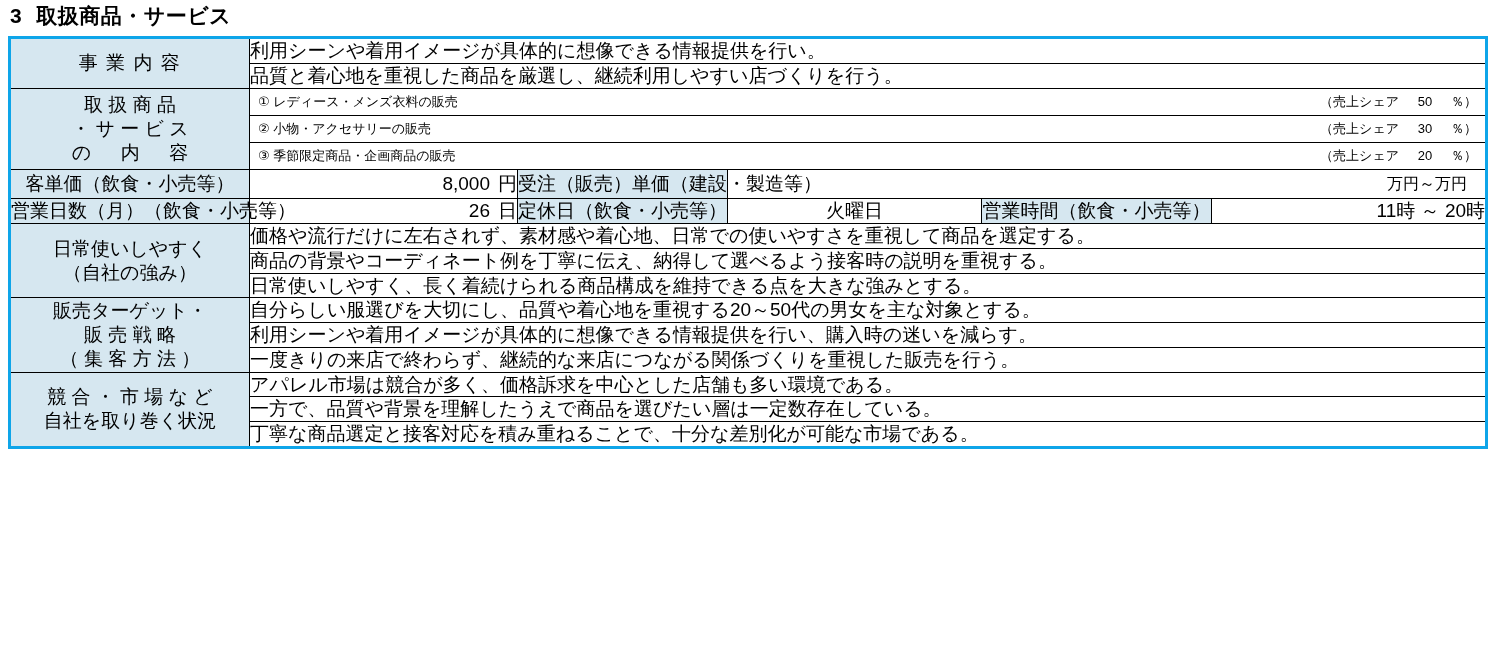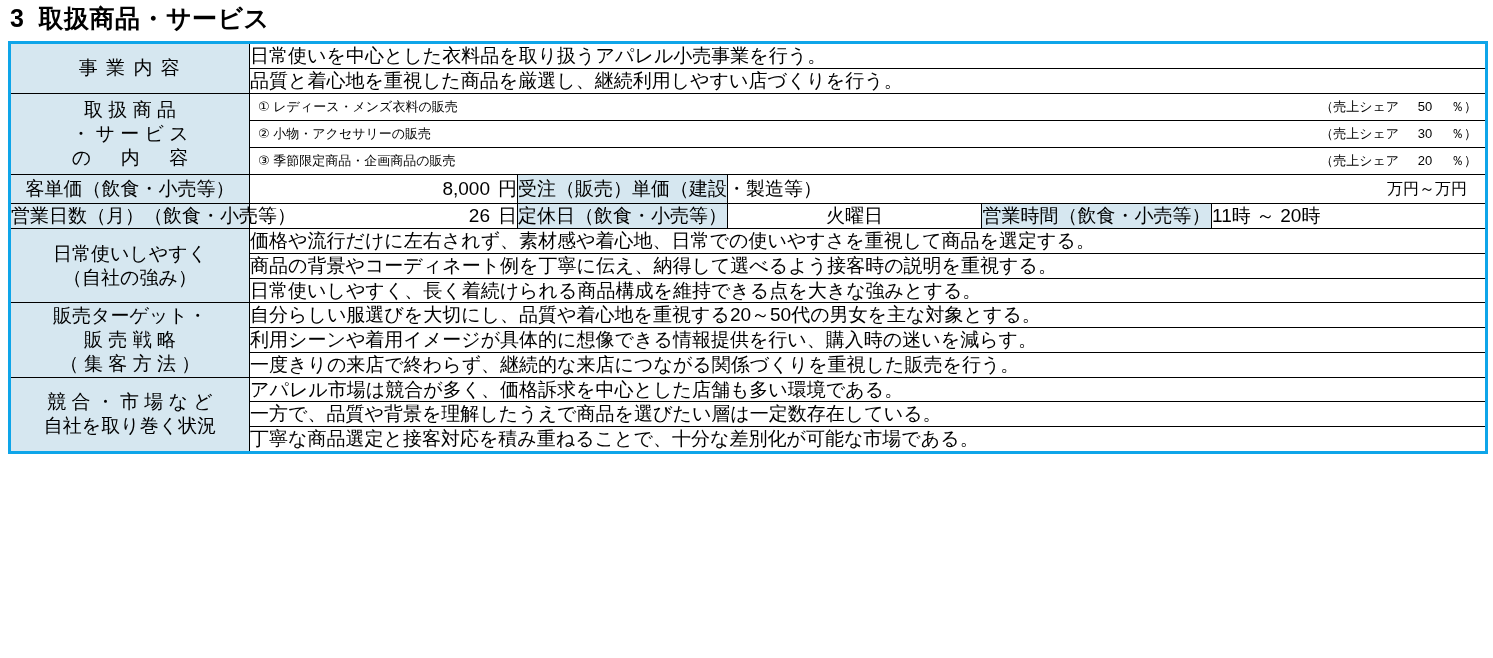--- a/index.html
+++ b/index.html
@@ -15,21 +15,21 @@
     overflow: hidden;
   }
   .page {
     width: 1493px;
     height: 658px;
     position: relative;
     box-sizing: border-box;
     padding: 0 8px;
   }
   .section-title {
-    font-size: 25px;
+    font-size: 21px;
     font-weight: bold;
     letter-spacing: 0.5px;
     padding: 2px 0 6px 2px;
     white-space: nowrap;
   }
   .section-title .num {
     margin-right: 14px;
   }
   table.sheet {
     border-collapse: collapse;
@@ -113,21 +113,21 @@
   }
   .man-en {
     display: flex;
     align-items: center;
     justify-content: flex-end;
     padding: 4px 18px;
     font-size: 16px;
     white-space: nowrap;
   }
   .hours {
-    text-align: left;
+    text-align: right;
     font-size: 20px;
     padding: 4px 6px;
     white-space: nowrap;
   }
   .tight { letter-spacing: 0.08em; }
 </style>
 </head>
 <body>
 
 <div class="page">
@@ -143,21 +143,21 @@
       <col style="width:100px">
       <col style="width:110px">
       <col style="width:254px">
       <col style="width:230px">
       <col style="width:275px">
     </colgroup>
     <tbody>
 
       <tr>
         <td class="lbl tight" rowspan="2">事 業 内 容</td>
-        <td class="cell-text" colspan="6">日常使いを中心とした衣料品を取り扱うアパレル小売事業を行う。</td>
+        <td class="cell-text" colspan="6">利用シーンや着用イメージが具体的に想像できる情報提供を行い。</td>
       </tr>
       <tr>
         <td class="cell-text" colspan="6">品質と着心地を重視した商品を厳選し、継続利用しやすい店づくりを行う。</td>
       </tr>
 
       <tr>
         <td class="lbl-lines" rowspan="3">
           <div>取 扱 商 品</div>
           <div>・ サ ー ビ ス</div>
           <div>の 　 内 　 容</div>

